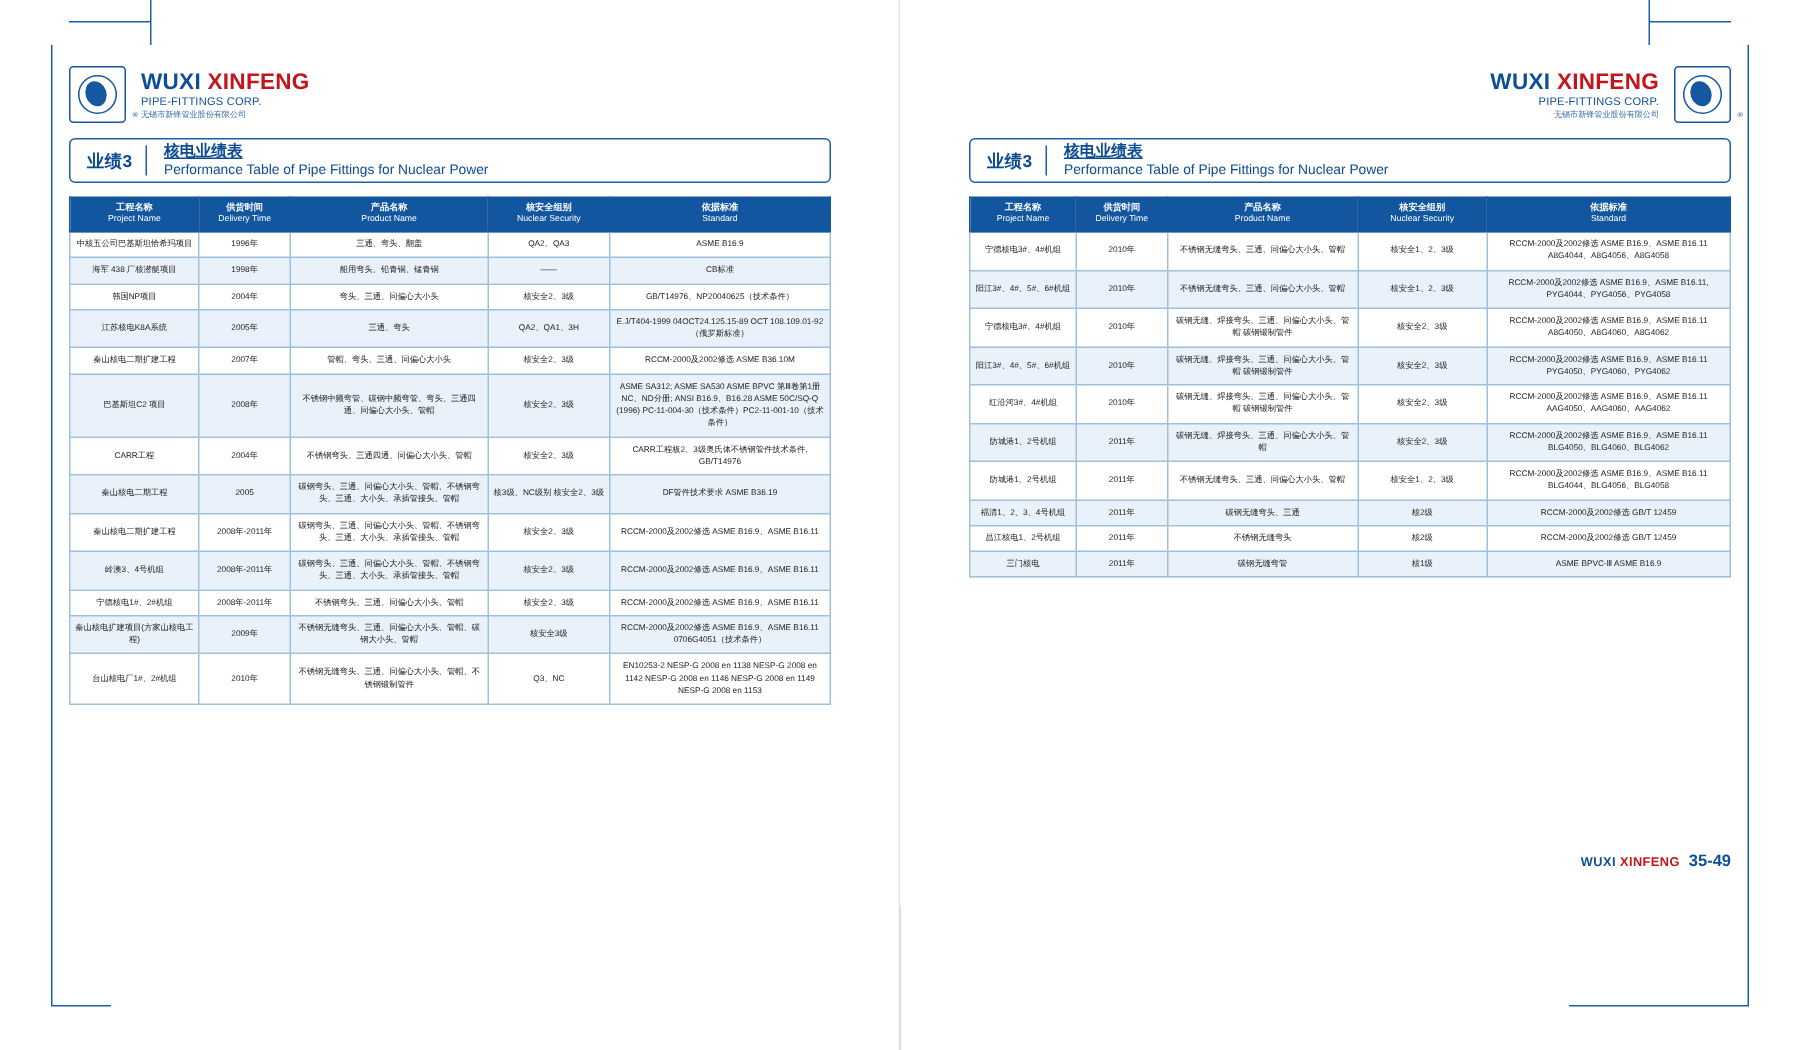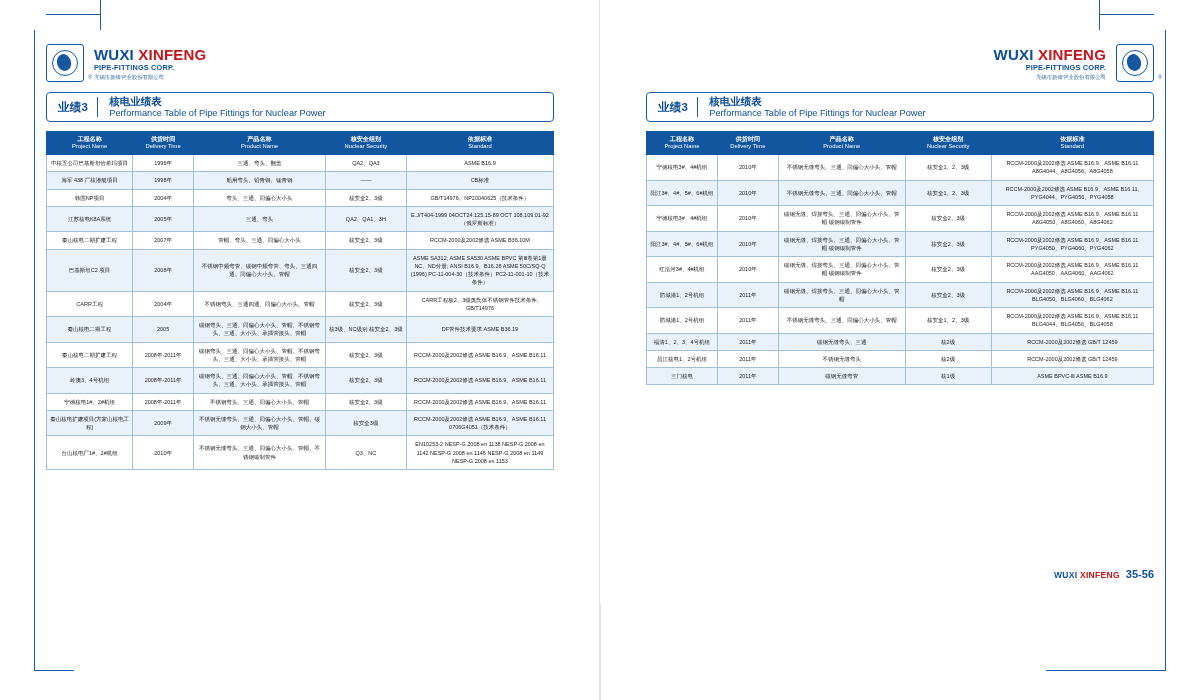--- a/index.html
+++ b/index.html
@@ -49,38 +49,38 @@
   }
   .logo .reg {
     position:absolute; right:-9px; bottom:1px; font-size:5px; color:#15589f;
   }
   .brand { margin:0 0 0 10px; line-height:1.15; }
   .hdr.right .brand { margin:0 10px 0 0; text-align:right; }
   .brand .b1 {
     font-size:15px; font-weight:bold; color:#0d4f96; letter-spacing:.2px;
   }
   .brand .b1 .x { color:#c3151b; }
-  .brand .b2 { font-size:7.4px; font-weight:bold; color:#0d4f96; letter-spacing:.15px; margin-top:1px; }
+  .brand .b2 { font-size:7.4px; font-weight:normal; color:#0d4f96; letter-spacing:.15px; margin-top:1px; }
   .brand .b3 { font-size:5.4px; color:#3a6ea5; margin-top:2px; }
 
   
   .titlebar {
     position:absolute; top:92px; height:30px;
     border:1px solid #1a5fa8; border-radius:4px;
     display:flex; align-items:center; background:#fff;
   }
   .titlebar.left { left:46px; width:508px; }
   .titlebar.right { left:646px; width:508px; }
   .tb-tag {
     font-size:11.5px; font-weight:bold; color:#0b4b95;
     padding:0 9px 0 11px; letter-spacing:.3px;
   }
   .tb-sep { width:1px; height:20px; background:#1a5fa8; }
   .tb-text { padding-left:11px; line-height:1.12; }
-  .tb-cn { font-size:10.5px; font-weight:bold; color:#0b4b95; }
+  .tb-cn { font-size:10.5px; font-weight:bold; color:#0b4b95;text-decoration:underline; }
   .tb-en { font-size:9.2px; color:#0b4b95;text-align:right; }
 
   
   table {
     position:absolute; border-collapse:collapse; table-layout:fixed;
     font-size:5.6px; color:#1c1c1c;
   }
   table.left { left:46px; top:131px; width:508px; }
   table.right { left:646px; top:131px; width:508px; }
   thead th {
@@ -399,15 +399,15 @@
           <td>2011年</td>
           <td>碳钢无缝弯管</td>
           <td>核1级</td>
           <td>ASME BPVC-Ⅲ ASME B16.9</td>
         </tr>
       </tbody>
   </table>
 
   <div class="footer">
     <div class="fname"><span>WUXI </span><span class="x">XINFENG</span></div>
-    <div class="fpage">35-56</div>
+    <div class="fpage">35-49</div>
   </div>
 </div>
 
 </body></html>

